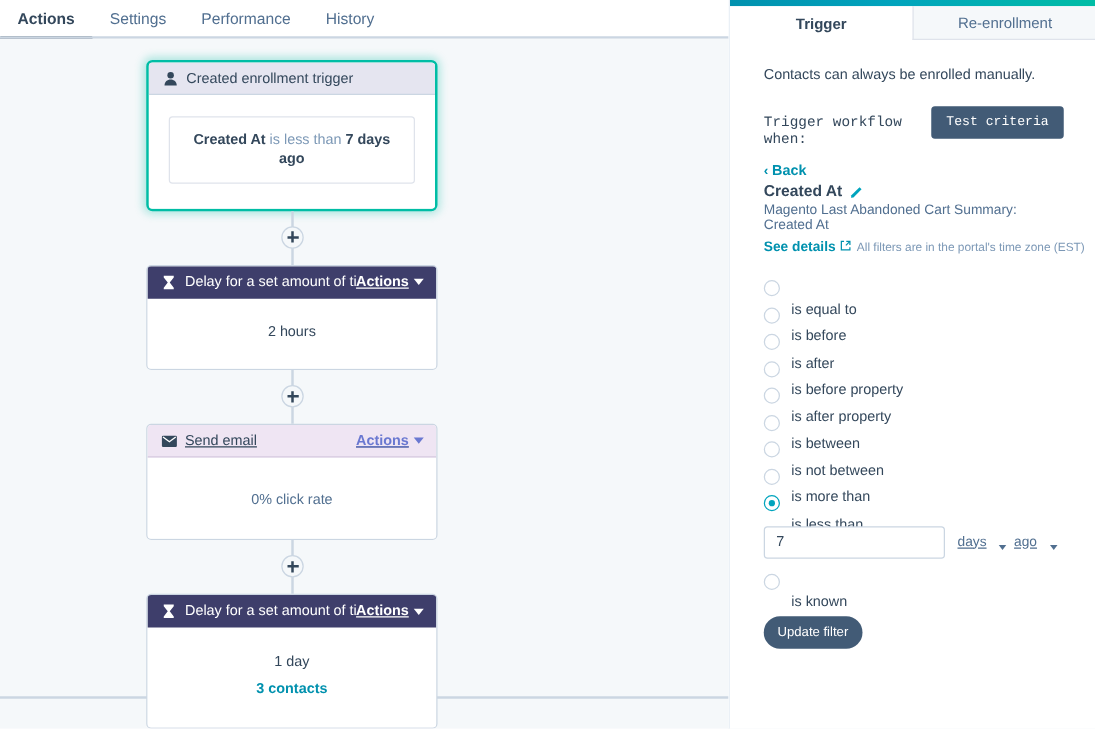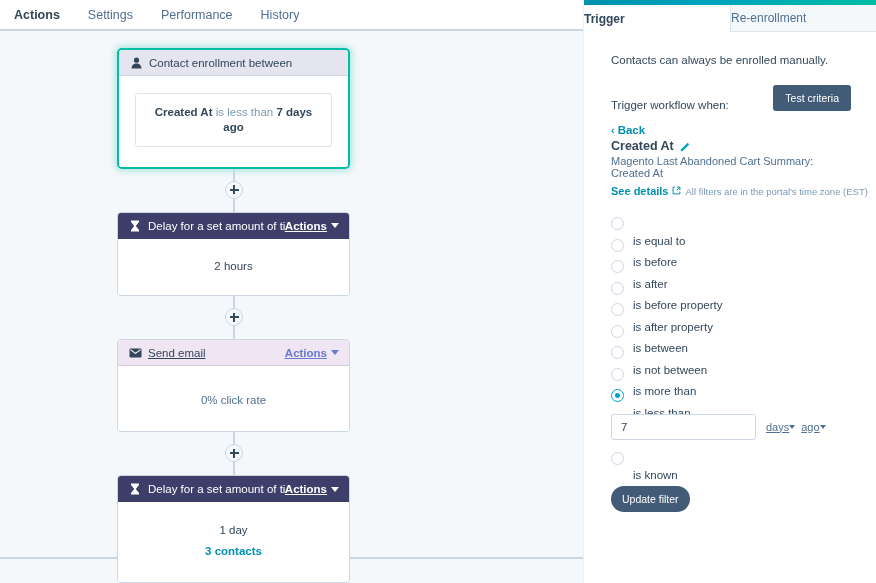--- a/index.html
+++ b/index.html
@@ -177,21 +177,21 @@
   #accent-strip {
     position: absolute; left: 0; top: 0; width: 293px; height: 5px;
     background: linear-gradient(90deg, #0091ae 0%, #00a4bd 45%, #00bda5 100%);
   }
   #panel-tabs {
     position: absolute; left: 0; top: 5px; width: 293px; height: 27px;
     display: flex;
   }
   .p-tab {
     flex: 1 1 0;
-    display: flex; align-items: center; 
+    display: flex; align-items: center; justify-content: center;
     font-size: 12px;
     cursor: pointer;
     height: 27px;
   }
   .p-tab.active {
     background: #ffffff; color: #33475b; font-weight: bold;
   }
   .p-tab.inactive {
     background: #f5f8fa; color: #516f90;
     border-left: 1px solid #dfe3eb;
@@ -200,22 +200,23 @@
   #panel-body {
     position: absolute; left: 0; top: 32px;
     width: 293px; height: 551px;
     padding: 22px 26px 0 27px;
     overflow: hidden;
   }
   .p-note {
     font-size: 11.5px; color: #33475b; margin-bottom: 19px;
   }
   .p-row-trigger {
-    display: flex; align-items: flex-end; justify-content: space-between;
+    display: flex; align-items: flex-start; justify-content: space-between;
     margin-bottom: 13px;
+    font-family: Liberation Mono, monospace;
   }
   .p-label {
     font-size: 11.5px; color: #33475b; padding-top: 7px;
   }
   .btn-primary {
     background: #425b76;
     color: #ffffff;
     font-size: 10.5px;
     border: none;
     border-radius: 3px;
@@ -278,21 +279,21 @@
   .num-input {
     width: 145px; height: 26px;
     border: 1px solid #cbd6e2; border-radius: 3px;
     padding: 0 9px;
     font-size: 11.5px; color: #33475b;
     font-family: inherit;
     background: #ffffff;
     outline: none;
   }
   .unit-sel {
-    display: flex; align-items: center; gap: 0;
+    display: flex; align-items: flex-end; gap: 10px;
     font-size: 11px; color: #516f90; cursor: pointer; text-decoration: underline;
   }
   .unit-sel .caret-dn { border-top-color: #516f90; border-left-width:3.5px; border-right-width:3.5px; border-top-width:4.5px;}
   #update-filter-btn {
     margin-top: 17px;
     background: #425b76; color: #ffffff;
     font-size: 10.5px; border: none; border-radius: 13px;
     padding: 7px 11px; cursor: pointer; font-family: inherit;
   }
 </style>
@@ -325,21 +326,21 @@
       <div id="flow">
 
         <div class="card trigger-card">
           <div class="card-head lavender-light">
             <span class="head-icon">
               <svg width="11" height="12" viewBox="0 0 11 12">
                 <circle cx="5.5" cy="3.2" r="2.6" fill="#33475b"></circle>
                 <path d="M0.6 11.4 C0.6 8.3 2.8 6.6 5.5 6.6 C8.2 6.6 10.4 8.3 10.4 11.4 Z" fill="#33475b"></path>
               </svg>
             </span>
-            <span class="head-title">Contact enrollment between</span>
+            <span class="head-title">Created enrollment trigger</span>
           </div>
           <div class="card-body" style="padding:12px 0 14px 0;">
             <div class="filter-box">
               <span class="b">Created At</span>
               <span class="m">is less than</span>
               <span class="b">7 days ago</span>
             </div>
           </div>
         </div>
 

